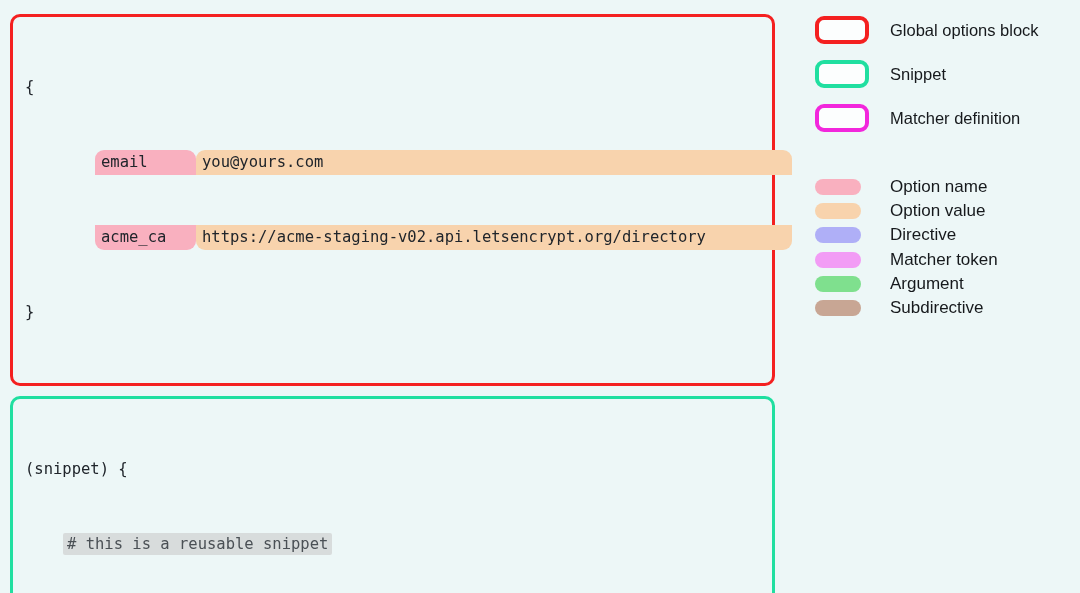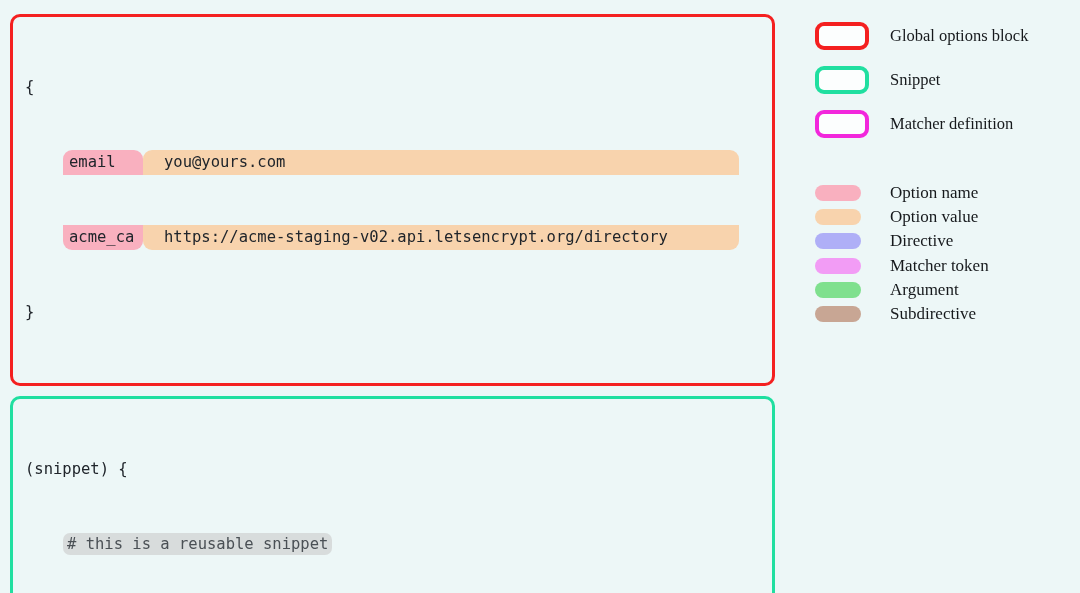--- a/index.html
+++ b/index.html
@@ -44,54 +44,54 @@
     line-height: 25px;
     color: #20252B;
     white-space: pre;
   }
   .code .ln { display: block; height: 25px; }
 
   .indent1 { display:inline-block; width: 38px; }
 
   
   .tok {
-    border-radius: 7px;
+    border-radius: 2px;
     padding: 2px 4px;
     margin: 0;
   }
   .t-comment  { background: #D8DCDC; color:#4a5055; }
 
   
   .optrow { display: block; height: 25px; }
   .opt-name-col {
     display:inline-block;
-    width: 80px;
+    width: 101px;
     background:#F9B0BF;
     padding: 0 6px;
     box-sizing:border-box;
+    margin-left:32px;
   }
   .opt-name-col.first { border-radius: 9px 9px 0 0; }
   .opt-name-col.last  { border-radius: 0 0 9px 9px; }
   .opt-val-col {
     display:inline-block;
     background:#F8D3AD;
-    padding: 0 21px;
+    padding: 0 6px;
     box-sizing:border-box;
     min-width: 596px;
   }
   .opt-val-col.first { border-radius: 9px 9px 0 0; }
   .opt-val-col.last  { border-radius: 0 0 9px 9px; }
 
   
   .legend {
     position: absolute;
     left: 815px;
-    top: 14px;
+    top: 8px;
     width: 255px;
-    font-family: Liberation Serif, serif;
   }
   .legend-outline-item {
     display: flex;
     align-items: center;
     height: 44px;
   }
   .outline-swatch {
     width: 54px;
     height: 28px;
     border-radius: 9px;

